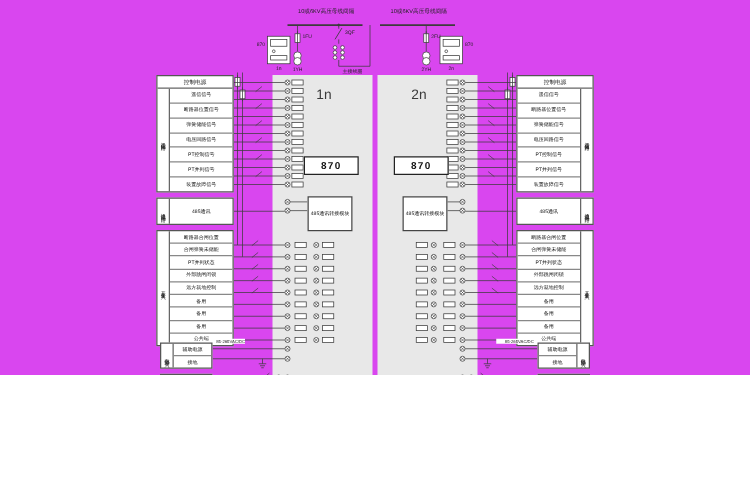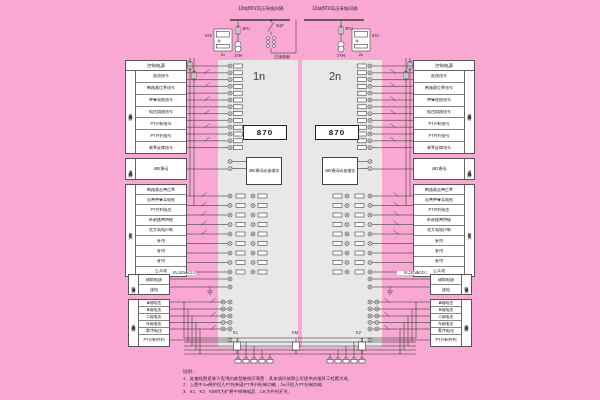--- a/index.html
+++ b/index.html
@@ -1,16 +1,16 @@
 <!DOCTYPE html>
 <html><head>
 <meta charset="utf-8">
 <style>
   html,body{margin:0;padding:0;background:#fff;}
-  .stage{position:relative;width:600px;height:400px;background:#f9a8d4;overflow:hidden;
+  .stage{position:relative;width:600px;height:300px;background:#d946ef;overflow:hidden;
          font-family:"Liberation Sans",sans-serif;color:#111;}
   .abs{position:absolute;}
   .panel{background:#e8e8e8;}
   .ptitle{font-size:11px;color:#3a3a3a;}
   .dev870{border:1.4px solid #222;background:#fff;font-weight:bold;font-size:8px;
           display:flex;align-items:center;justify-content:center;letter-spacing:1px;}
   .commbox{border:0.8px solid #444;background:#fff;font-size:4px;line-height:1.2;
            display:flex;align-items:center;justify-content:center;text-align:center;padding:1px;}
   .tlabel{font-size:4.5px;white-space:nowrap;color:#222;}
   .slabel{font-size:4px;white-space:nowrap;color:#222;}

